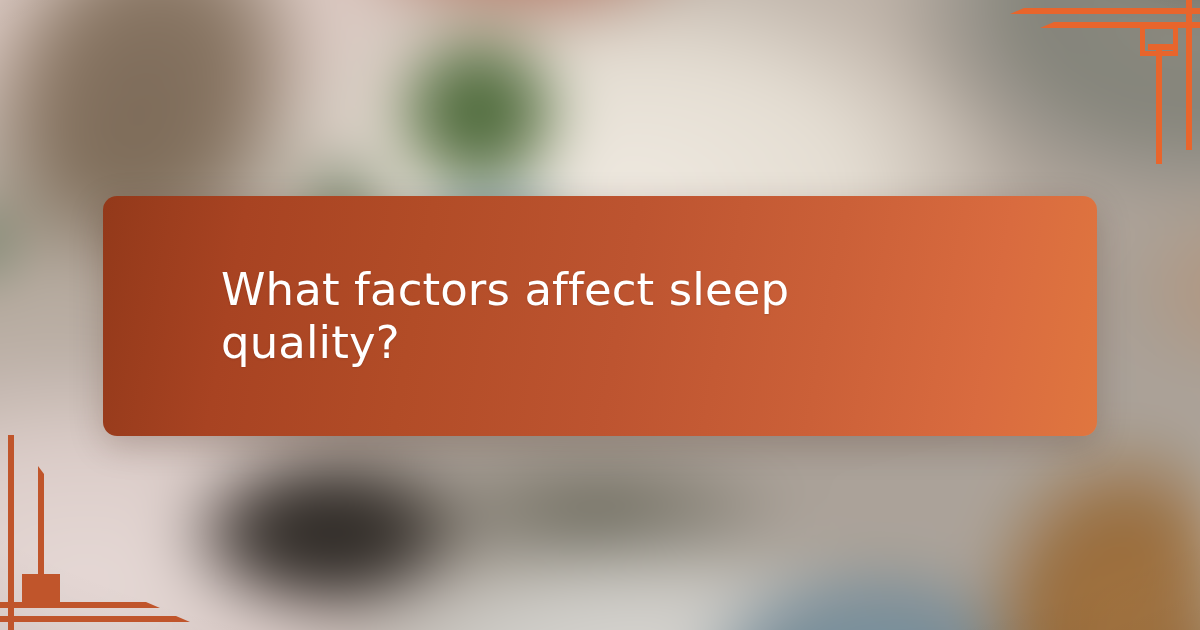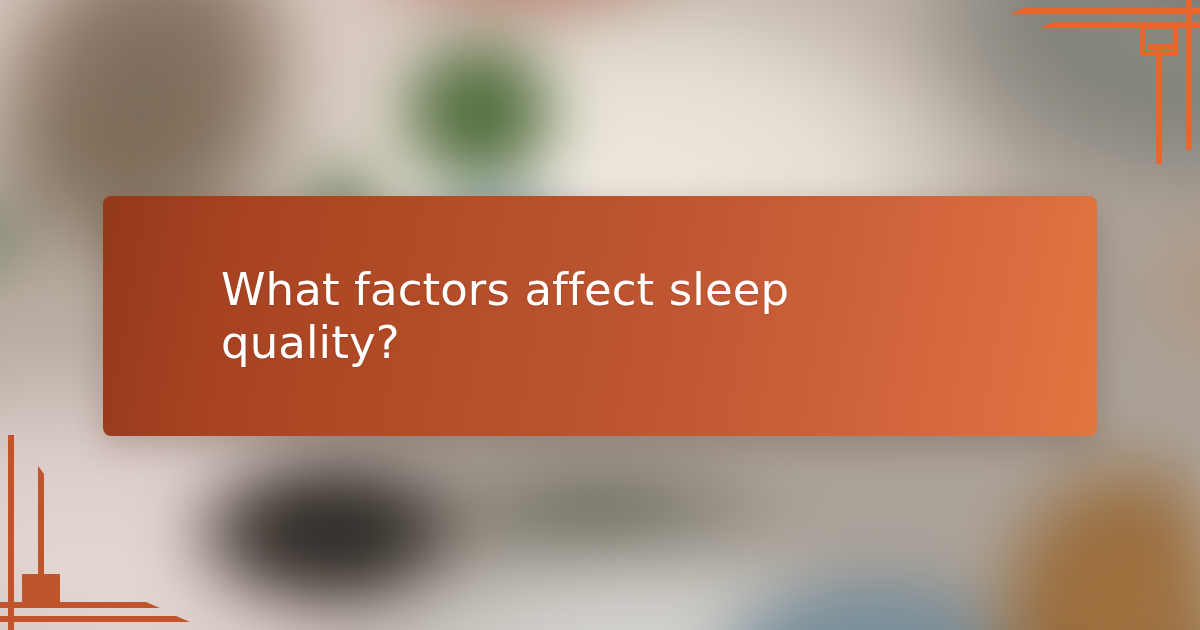--- a/index.html
+++ b/index.html
@@ -121,21 +121,21 @@
   .orn-bl .box{ left:22px; bottom:24px; width:38px; height:32px; }
   .orn-bl .stem{ left:38px; bottom:46px; width:6px; height:118px;
       clip-path:polygon(0 0,100% 8px,100% 100%,0 100%); }
   .orn-bl .link{ left:22px; bottom:44px; width:30px; height:6px; }
 
   
   .card{
     position:absolute;
     left:103px; top:196px;
     width:994px; height:240px;
-    border-radius:8px;
+    border-radius:14px;
     background:linear-gradient(100deg,
         #93391a 0%,
         #a84322 14%,
         #b24c27 32%,
         #bd5430 52%,
         #cb6038 72%,
         #d96b3f 88%,
         #e0763f 100%);
     box-shadow:0 10px 34px rgba(60,25,10,.22);
     display:flex; align-items:center;

